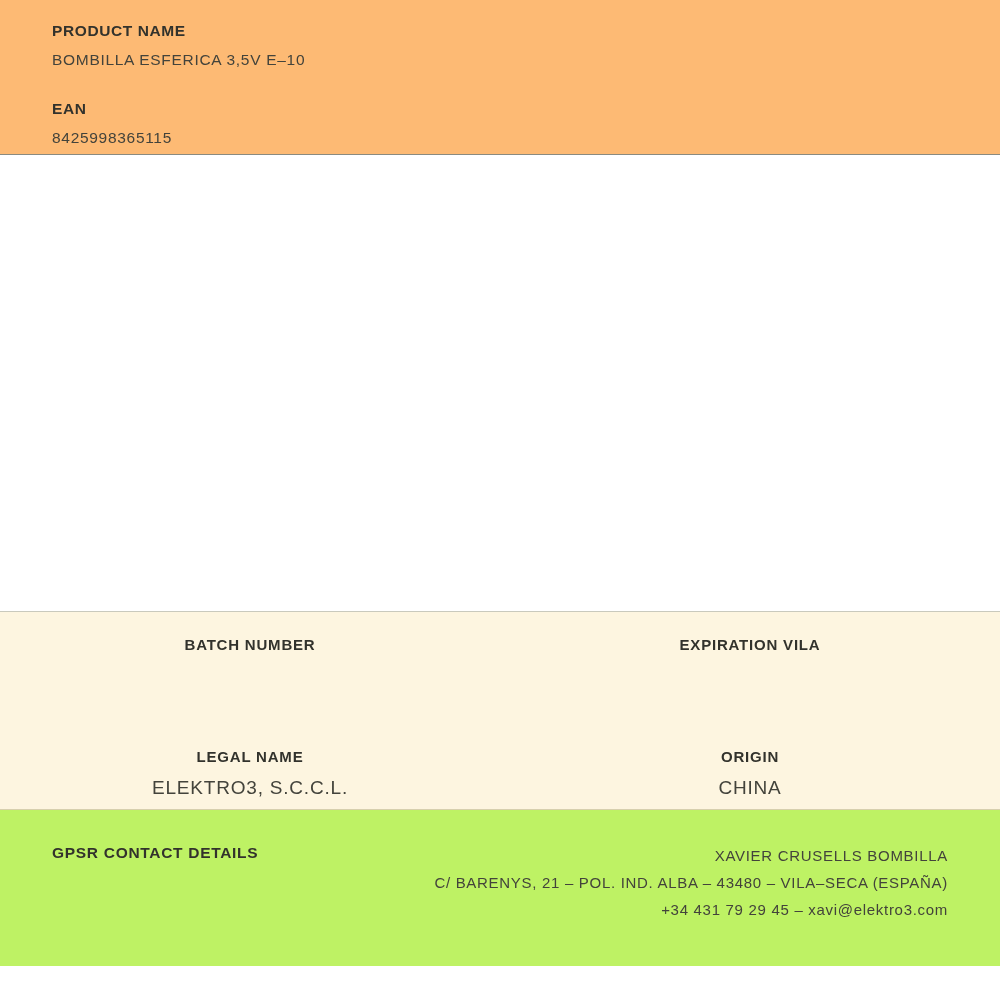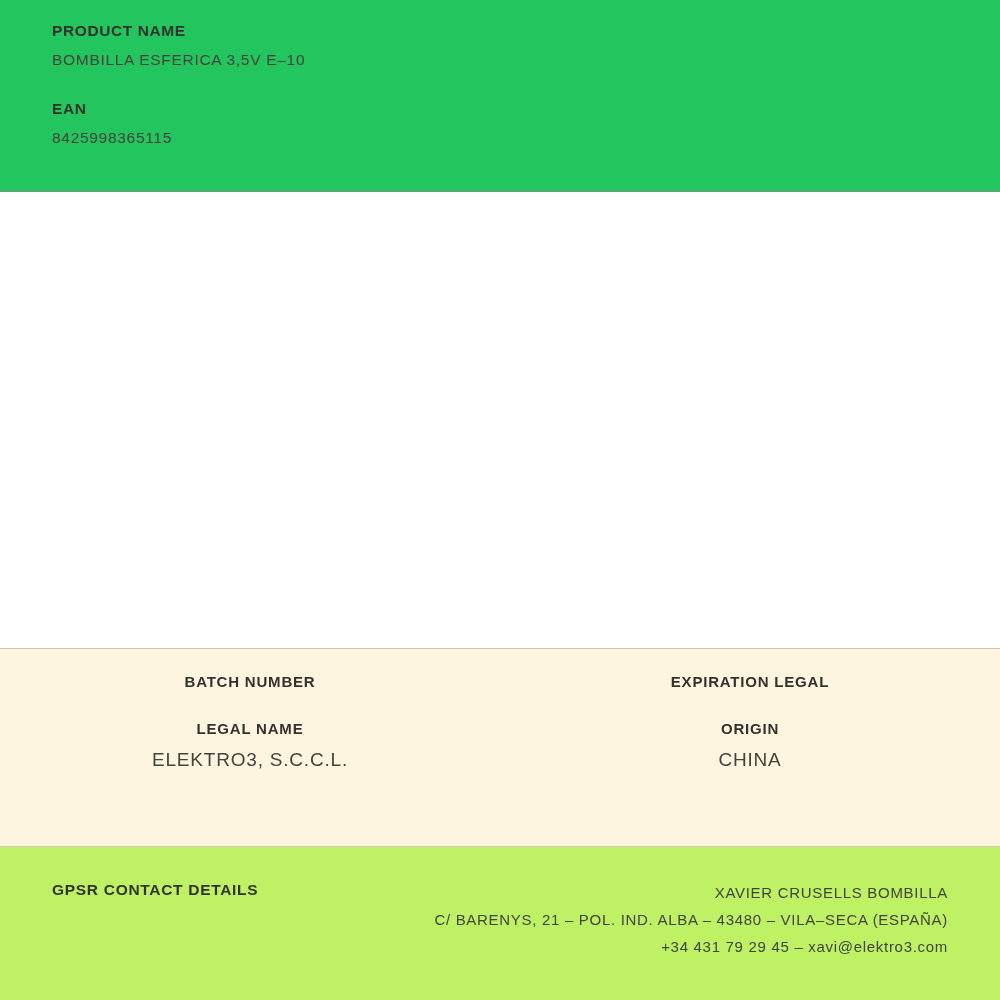--- a/index.html
+++ b/index.html
@@ -16,25 +16,25 @@
   }
   .page {
     position: relative;
     width: 1000px;
     height: 1000px;
     box-sizing: border-box;
   }
 
   
   .top-block {
-    background: #22c55e;
+    background: #fdba74;
     padding: 22px 52px 20px 52px;
     box-sizing: border-box;
     border-bottom: 1px solid #8a8a80;
-    height: 192px;
+    height: 155px;
   }
   .field-label {
     font-size: 15.5px;
     font-weight: 700;
     letter-spacing: 0.6px;
     color: #32322c;
     margin: 0 0 11px 0;
   }
   .field-value {
     font-size: 15.5px;
@@ -81,20 +81,21 @@
   }
   .info-cell .cell-value {
     font-size: 19px;
     font-weight: 400;
     letter-spacing: 0.8px;
     color: #43433b;
     margin: 12px 0 0 0;
     min-height: 18px;
   }
   .info-row.second {
+    margin-top: 65px;
     align-items: flex-end;
   }
 
   
   .footer {
     background: #bef264;
     height: 156px;
     box-sizing: border-box;
     padding: 32px 52px 0 52px;
     display: flex;
@@ -138,21 +139,21 @@
 
   <div class="middle-blank"></div>
 
   <div class="info-block">
     <div class="info-row first">
       <div class="info-cell">
         <p class="cell-label">BATCH NUMBER</p>
         <p class="cell-value"></p>
       </div>
       <div class="info-cell">
-        <p class="cell-label">EXPIRATION LEGAL</p>
+        <p class="cell-label">EXPIRATION VILA</p>
         <p class="cell-value"></p>
       </div>
     </div>
     <div class="info-row second">
       <div class="info-cell">
         <p class="cell-label">LEGAL NAME</p>
         <p class="cell-value">ELEKTRO3, S.C.C.L.</p>
       </div>
       <div class="info-cell">
         <p class="cell-label">ORIGIN</p>

